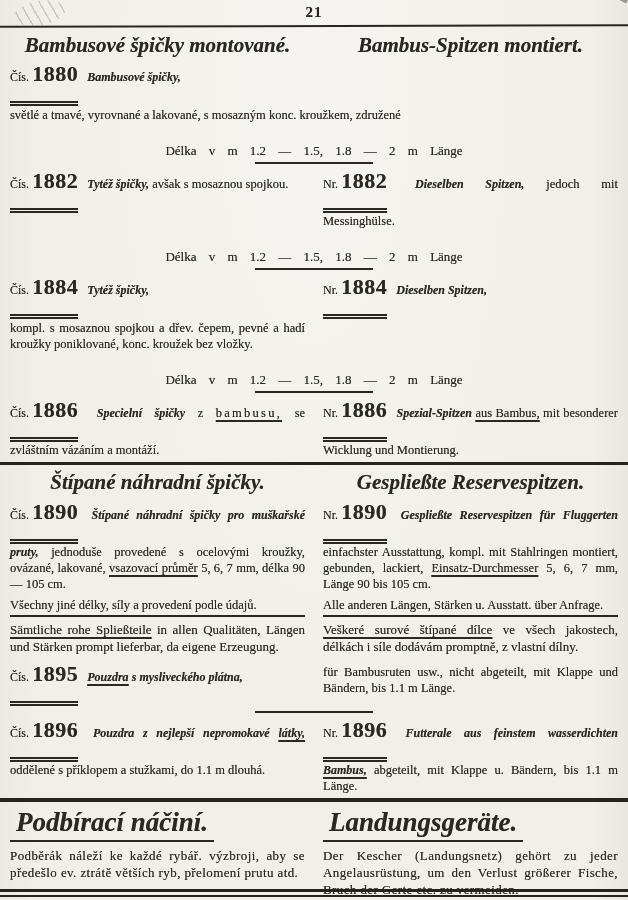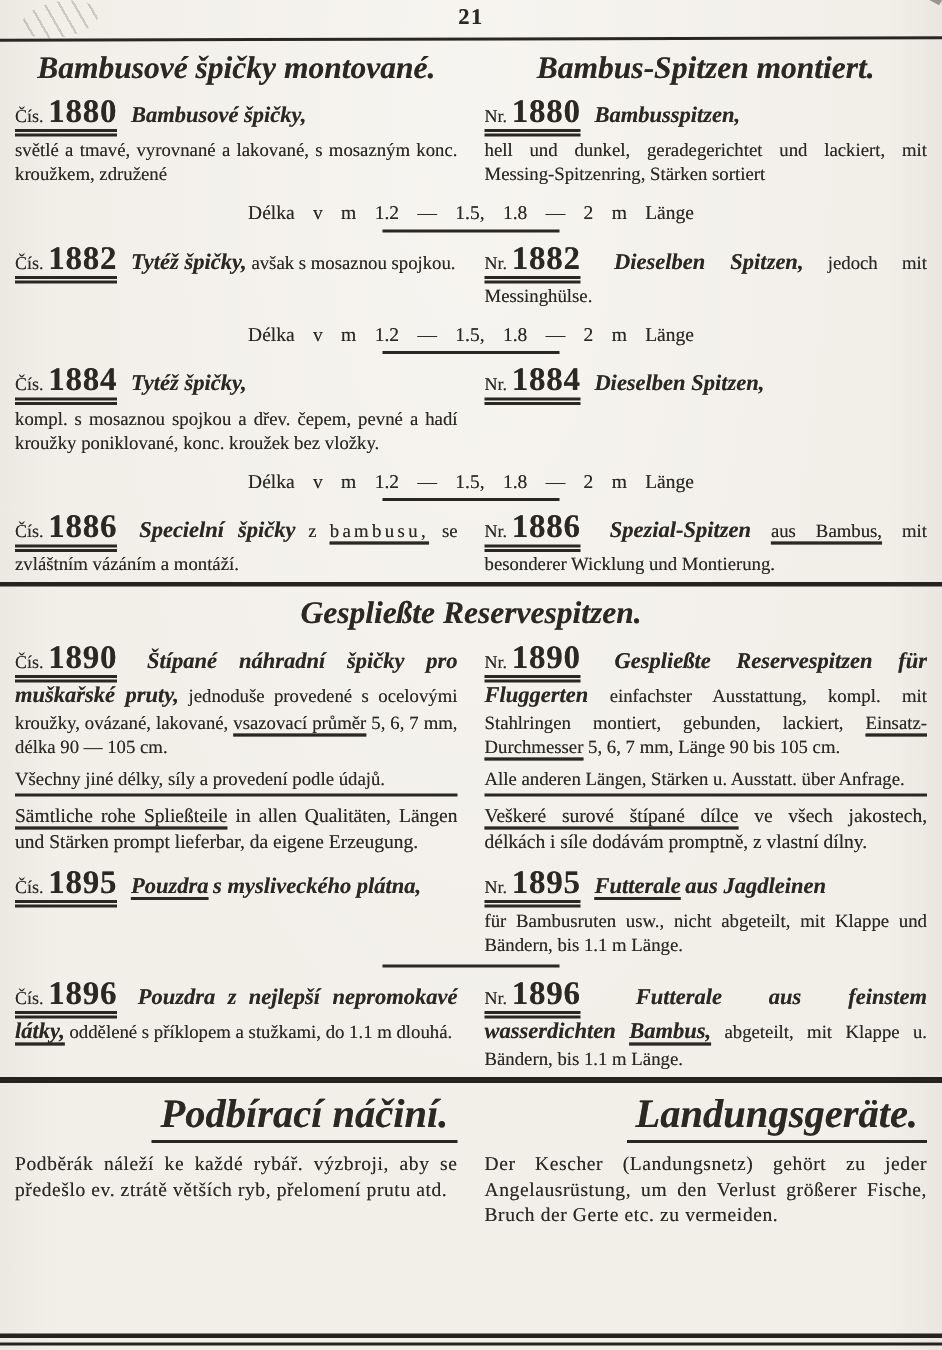--- a/index.html
+++ b/index.html
@@ -21,33 +21,33 @@
   .pageno { text-align:center; font-size:15px; font-weight:bold; letter-spacing:1px; margin-bottom:3px; }
   .hr-top { height:2px; background:#2a2722; margin:4px 0 5px 0; transform:rotate(-0.15deg); }
   .hr { height:3px; background:#26231e; margin:4px 0; }
   .hr-thick { height:4px; background:#26231e; margin:4px 0; }
   .hr-bottom { position:absolute; left:0; right:0; bottom:3px; height:3px; border-top:3px solid #26231e; border-bottom:2px solid #26231e; }
 
   .row { display:flex; gap:18px; padding:0 10px; box-sizing:border-box; }
   .col { flex:1 1 0; min-width:0; }
 
   .sec-title { font-size:21px; font-weight:bold; font-style:italic; text-align:center; line-height:1.3; margin:0 0 4px 0; white-space:nowrap; }
-  .sec3-title-wrap { text-align:right; margin:2px 0 5px 0; }
+  .sec3-title-wrap { text-align:left; margin:2px 0 5px 0; }
   .sec3-title { display:inline-block; font-size:27px; font-weight:bold; font-style:italic; border-bottom:2px solid #2a2722; padding:0 6px 2px 6px; line-height:1.1; white-space:nowrap; }
 
   .item { font-size:12.5px; line-height:1.28; text-align:justify; }
-  .numwrap { display:inline-block; border-bottom:5px double #2a2722; padding-bottom:1px; margin-right:6px; white-space:nowrap; line-height:1; }
+  .numwrap { display:inline-block; border-bottom:5px double #2a2722; padding-bottom:16px; margin-right:6px; white-space:nowrap; line-height:1; }
   .numlabel { font-size:12px; }
   .num { font-size:22px; font-weight:bold; letter-spacing:0.5px; }
-  .iname { font-style:italic; font-weight:bold; font-size:15px; }
+  .iname { font-style:italic; font-weight:bold; font-size:12px; }
   .body-block { margin-top:1px; }
   .u-inline { text-decoration:underline; text-underline-offset:3px; text-decoration-thickness:1.5px; }
   .lspace { letter-spacing:0.18em; }
 
-  .lenline { text-align:center; font-size:13px; word-spacing:9px; margin-top:10px; }
+  .lenline { text-align:center; font-size:13px; word-spacing:9px; margin-top:20px; }
   .shortrule { width:118px; height:2px; background:#2a2722; margin:3px auto 6px auto; }
 
   .note-underlined { font-size:12.5px; line-height:1.3; border-bottom:2px solid #2a2722; padding-bottom:2px; text-align:justify; }
   .note2 { font-size:13px; line-height:1.3; text-align:justify; }
   .intro { font-size:13px; line-height:1.32; letter-spacing:0.4px; text-align:justify; }
 
   .mb2{margin-bottom:2px}.mb3{margin-bottom:3px}.mb4{margin-bottom:4px}.mb5{margin-bottom:5px}.mb7{margin-bottom:7px}
 
   .smudge-tl { position:absolute; top:1px; left:14px; width:52px; height:24px;
     background:repeating-linear-gradient(70deg, transparent 0 7px, rgba(70,64,58,0.22) 7px 8.5px);
@@ -75,27 +75,20 @@
   </div>
 
   <div class="row mb2">
     <div class="col item">
       <div>
         <span class="numwrap"><span class="numlabel">Čís.</span> <span class="num">1880</span></span>
         <span class="iname">Bambusové špičky,</span>
       </div>
       <div class="body-block">světlé a tmavé, vyrovnané a lakované, s mosazným konc. kroužkem, združené</div>
     </div>
-    <div class="col item">
-      <div>
-        <span class="numwrap"><span class="numlabel">Nr.</span> <span class="num">1880</span></span>
-        <span class="iname">Bambusspitzen,</span>
-      </div>
-      <div class="body-block">hell und dunkel, geradegerichtet und lackiert, mit Messing-Spitzenring, Stärken sortiert</div>
-    </div>
   </div>
   <div class="lenline">Délka v m 1.2 — 1.5, 1.8 — 2 m Länge</div>
   <div class="shortrule"></div>
 
   <div class="row mb2">
     <div class="col item">
       <span class="numwrap"><span class="numlabel">Čís.</span> <span class="num">1882</span></span>
       <span class="iname">Tytéž špičky,</span>
       <span>avšak s mosaznou spojkou.</span>
     </div>
@@ -139,20 +132,23 @@
       <span class="iname">Spezial-Spitzen</span>
       <span class="u-inline">aus Bambus,</span>
       <span>mit besonderer Wicklung und Montierung.</span>
     </div>
   </div>
 
   <div class="hr"></div>
 
   <div class="row">
     <div class="col">
+        <div class="sec-title">Štípané náhradní špičky.</div>
+      </div>
+    <div class="col">
         <div class="sec-title">Gespließte Reservespitzen.</div>
       </div>
   </div>
 
   <div class="row mb5">
     <div class="col item">
       <span class="numwrap"><span class="numlabel">Čís.</span> <span class="num">1890</span></span>
       <span class="iname">Štípané náhradní špičky pro muškařské pruty,</span>
       <span>jednoduše provedené s ocelovými kroužky, ovázané, lakované,</span>
       <span class="u-inline">vsazovací průměr</span>
@@ -189,25 +185,20 @@
 
   <div class="row">
     <div class="col item">
       <div>
         <span class="numwrap"><span class="numlabel">Čís.</span> <span class="num">1895</span></span>
         <span class="iname u-inline">Pouzdra</span>
         <span class="iname">s mysliveckého plátna,</span>
       </div>
     </div>
     <div class="col item">
-      <div>
-        <span class="numwrap"><span class="numlabel">Nr.</span> <span class="num">1895</span></span>
-        <span class="iname u-inline">Futterale</span>
-        <span class="iname">aus Jagdleinen</span>
-      </div>
       <div class="body-block">für Bambusruten usw., nicht abgeteilt, mit Klappe und Bändern, bis 1.1 m Länge.</div>
     </div>
   </div>
   <div class="shortrule" style="margin-top:5px;"></div>
 
   <div class="row mb4">
     <div class="col item">
       <span class="numwrap"><span class="numlabel">Čís.</span> <span class="num">1896</span></span>
       <span class="iname">Pouzdra z nejlepší nepromokavé</span>
       <span class="iname u-inline">látky,</span>

